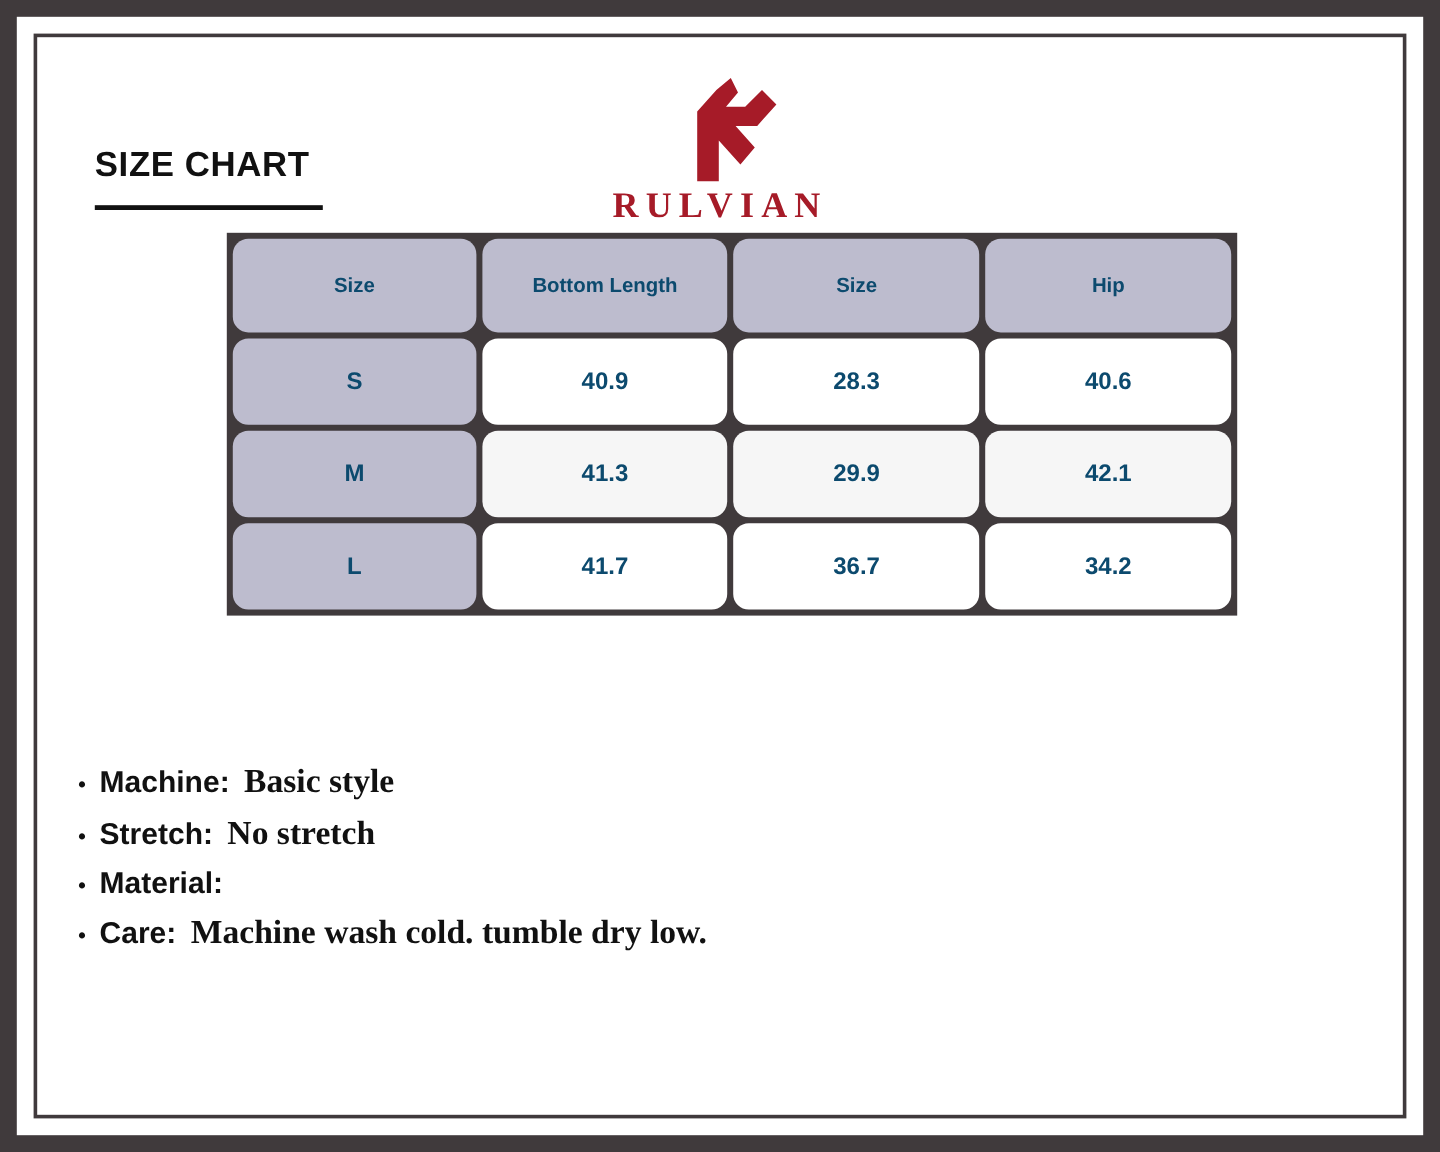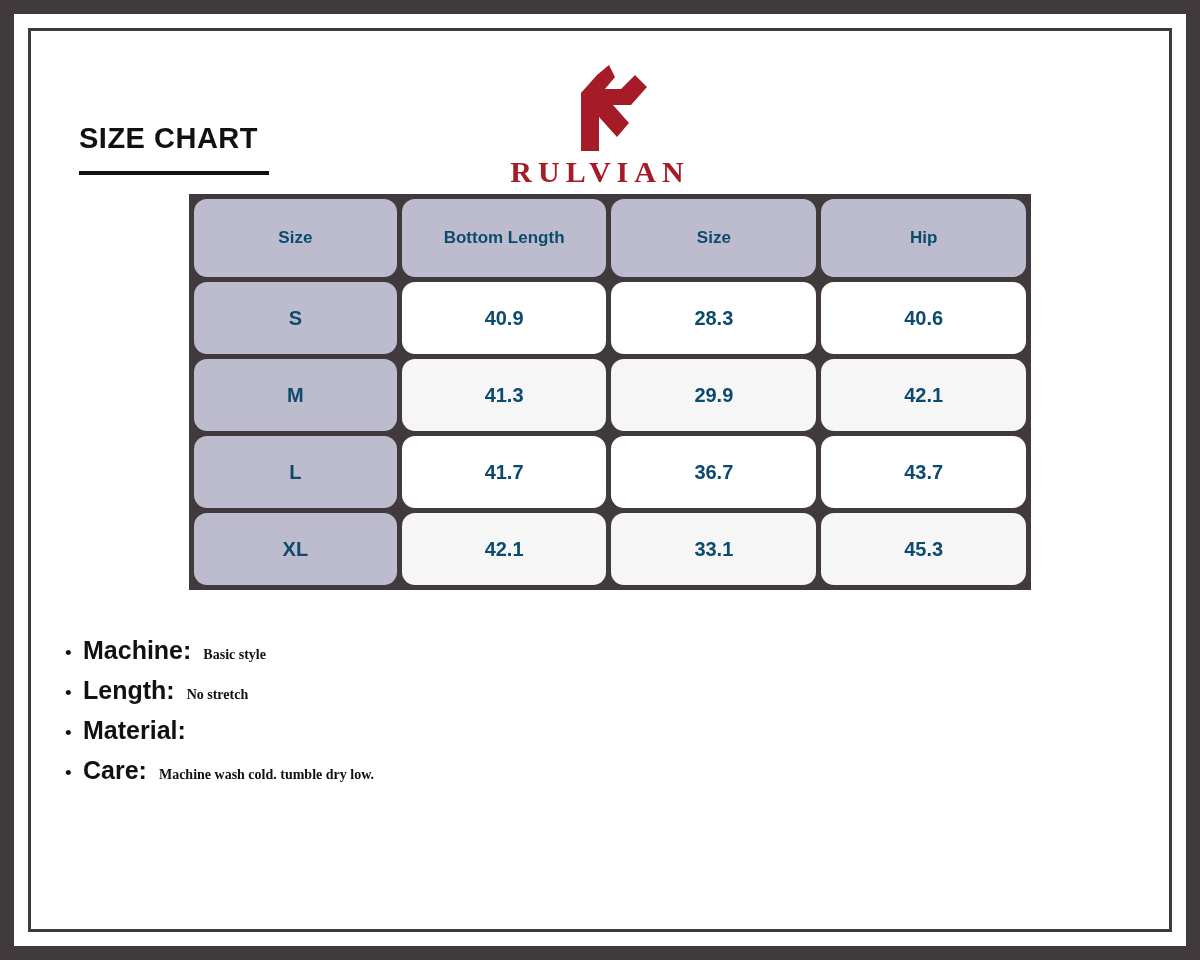--- a/index.html
+++ b/index.html
@@ -149,21 +149,21 @@
   .note-label {
     font-family: "Liberation Sans", sans-serif;
     font-weight: bold;
     font-size: 25px;
     color: #111111;
     white-space: nowrap;
   }
   .note-value {
     font-family: "Liberation Serif", serif;
     font-weight: bold;
-    font-size: 14px;
+    font-size: 28px;
     color: #111111;
     margin-left: 12px;
     white-space: nowrap;
   }
 </style>
 </head>
 <body>
 
 <div class="page">
   <div class="inner">
@@ -206,41 +206,35 @@
             <tr>
               <td class="size-cell">M</td>
               <td class="val-even">41.3</td>
               <td class="val-even">29.9</td>
               <td class="val-even">42.1</td>
             </tr>
             <tr>
               <td class="size-cell">L</td>
               <td class="val-odd">41.7</td>
               <td class="val-odd">36.7</td>
-              <td class="val-odd">43.7</td>
-            </tr>
-            <tr>
-              <td class="size-cell">XL</td>
-              <td class="val-even">42.1</td>
-              <td class="val-even">33.1</td>
-              <td class="val-even">45.3</td>
+              <td class="val-odd">34.2</td>
             </tr>
           </tbody>
         </table>
       </div>
 
       <div class="notes">
         <div class="note-row">
           <span class="bullet">•</span>
           <span class="note-label">Machine:</span>
           <span class="note-value">Basic style</span>
         </div>
         <div class="note-row">
           <span class="bullet">•</span>
-          <span class="note-label">Length:</span>
+          <span class="note-label">Stretch:</span>
           <span class="note-value">No stretch</span>
         </div>
         <div class="note-row">
           <span class="bullet">•</span>
           <span class="note-label">Material:</span>
         </div>
         <div class="note-row">
           <span class="bullet">•</span>
           <span class="note-label">Care:</span>
           <span class="note-value">Machine wash cold. tumble dry low.</span>

